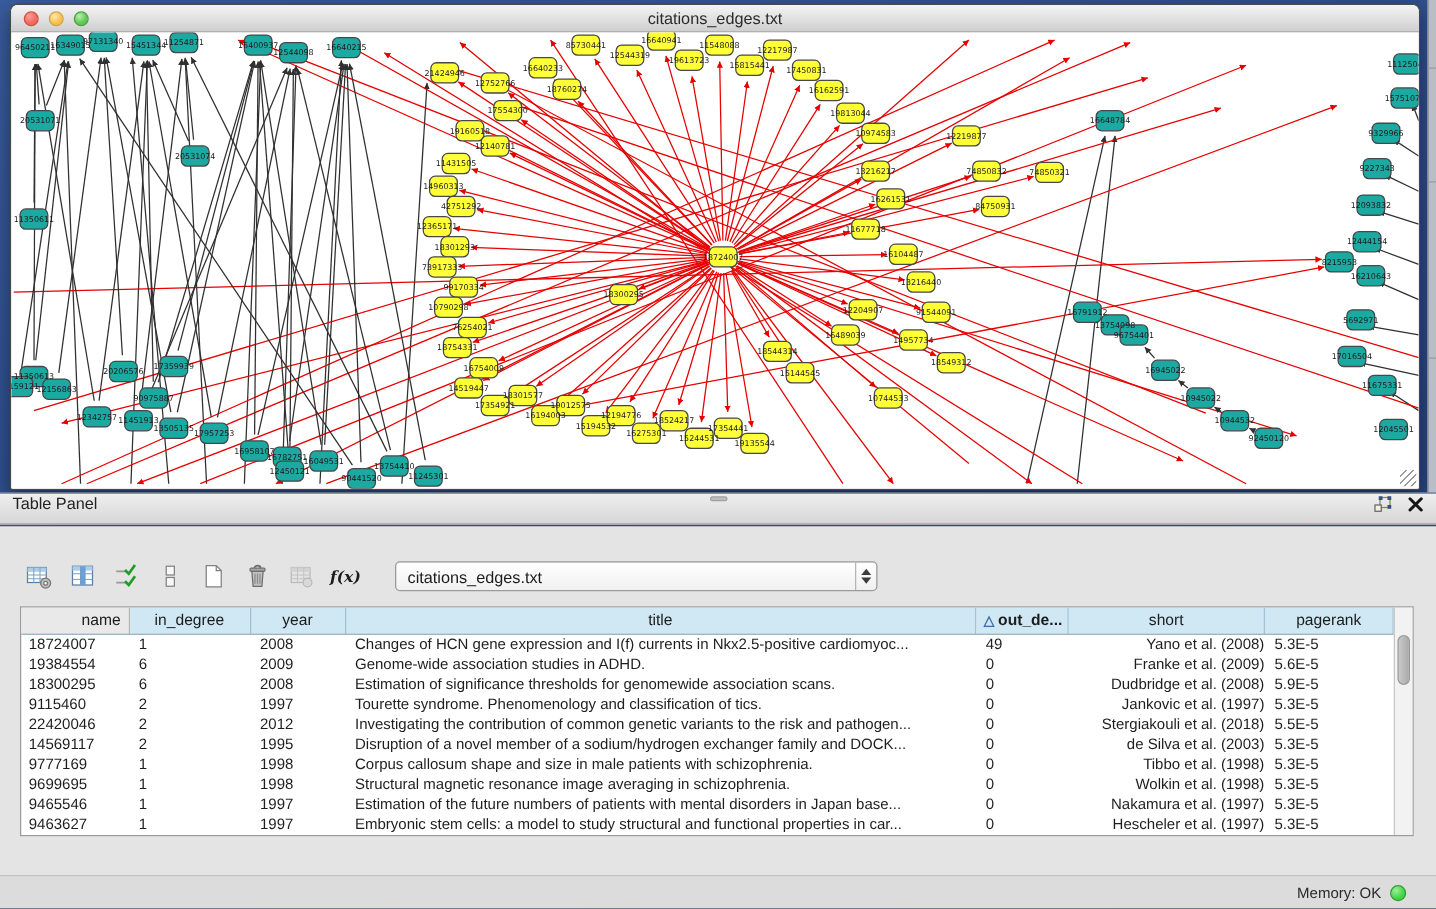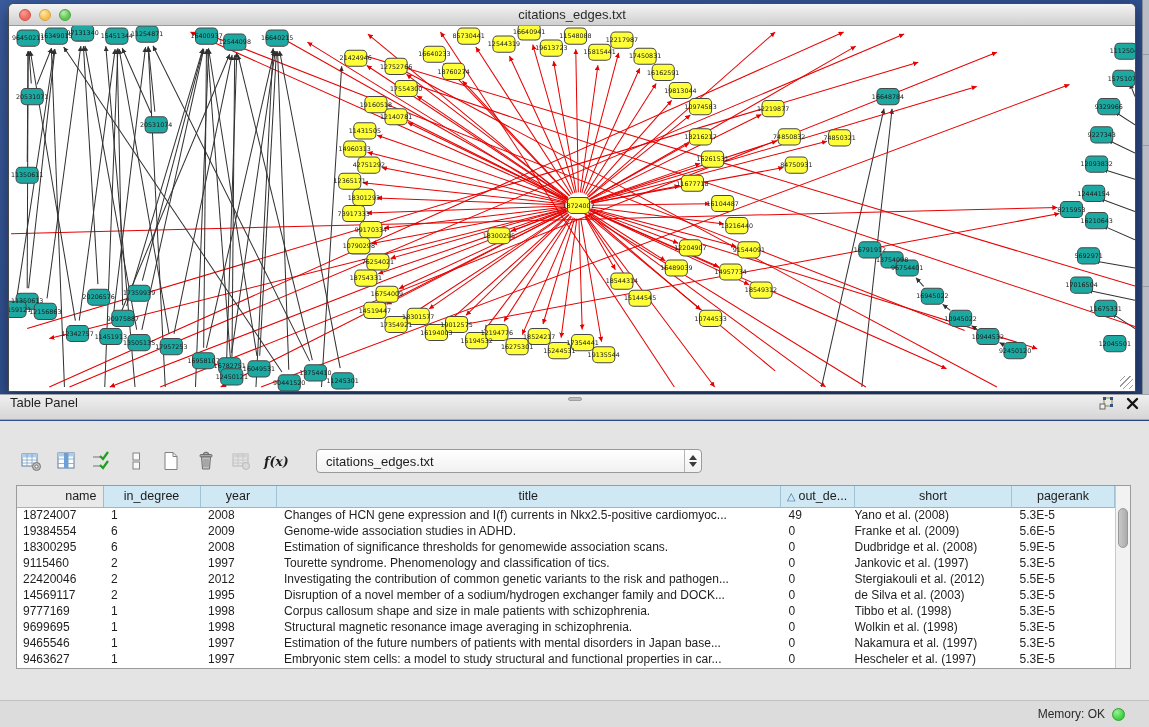--- a/index.html
+++ b/index.html
@@ -48,26 +48,26 @@
   .stepper b{width:0;height:0;border-left:4px solid transparent;border-right:4px solid transparent;}
   .stepper .up{border-bottom:5px solid #3c3c3c;margin-bottom:2px;}
   .stepper .dn{border-top:5px solid #3c3c3c;}
   .tablewrap{position:absolute;left:16px;right:18px;top:64px;height:184px;
     background:#fff;border:1px solid #9b9b9b;overflow:hidden;}
   table.nt{border-collapse:collapse;table-layout:fixed;width:calc(100% - 15px);}
   table.nt th{height:21px;font-size:12.5px;font-weight:normal;color:#1c1c1c;
     background:#cfe8f4;border-right:1px solid #9fc2d4;border-bottom:1px solid #9fb6c2;
     padding:0 6px;white-space:nowrap;overflow:hidden;text-align:center;}
   table.nt th.c0{background:#e9e9e9;border-right:1px solid #b5b5b5;text-align:right;}
-  table.nt th.c4{text-align:left;}
+  table.nt th.c4{text-align:left;font-weight:bold;}
   table.nt th .sort{color:#3a6ea5;font-size:11px;margin-right:3px;}
   table.nt td{height:16px;font-size:12px;color:#1e1e1e;padding:0 0 0 8px;
     white-space:nowrap;overflow:hidden;text-overflow:ellipsis;}
   table.nt td.c0{padding-left:6px;}
-  table.nt td.c5{text-align:left;padding-left:0;}
+  table.nt td.c5{text-align:right;padding-left:0;}
   .vscroll{position:absolute;right:0;top:0;bottom:0;width:15px;background:#f2f2f2;
     border-left:1px solid #c8c8c8;}
   .vthumb{position:absolute;left:2px;right:2px;top:22px;height:40px;border-radius:5px;
     background:linear-gradient(90deg,#c9c9c9,#ababab);border:1px solid #979797;}
   .tabs{position:absolute;left:50%;transform:translateX(-50%);top:253px;display:flex;
     border:1px solid #8f8f8f;border-radius:5px;overflow:hidden;background:#fcfcfc;
     box-shadow:0 1px 0 rgba(255,255,255,.7);}
   .tab{padding:3px 15px;font-size:12.5px;color:#1e1e1e;border-left:1px solid #c2c2c2;}
   .tab:first-child{border-left:none;}
   .tab.sel{background:linear-gradient(#828282,#616161);color:#f2f2f2;}
@@ -623,21 +623,21 @@
               <td class="c4">0</td>
               <td class="c5">Jankovic et al. (1997)</td>
               <td class="c6">5.3E-5</td>
             </tr>
             <tr>
               <td class="c0">22420046</td>
               <td class="c1">2</td>
               <td class="c2">2012</td>
               <td class="c3">Investigating the contribution of common genetic variants to the risk and pathogen...</td>
               <td class="c4">0</td>
-              <td class="c5">Stergiakouli et al. (2012)</td>
+              <td class="c5">Stergiakouli et al. (2018)</td>
               <td class="c6">5.5E-5</td>
             </tr>
             <tr>
               <td class="c0">14569117</td>
               <td class="c1">2</td>
               <td class="c2">1995</td>
               <td class="c3">Disruption of a novel member of a sodium/hydrogen exchanger family and DOCK...</td>
               <td class="c4">0</td>
               <td class="c5">de Silva et al. (2003)</td>
               <td class="c6">5.3E-5</td>

